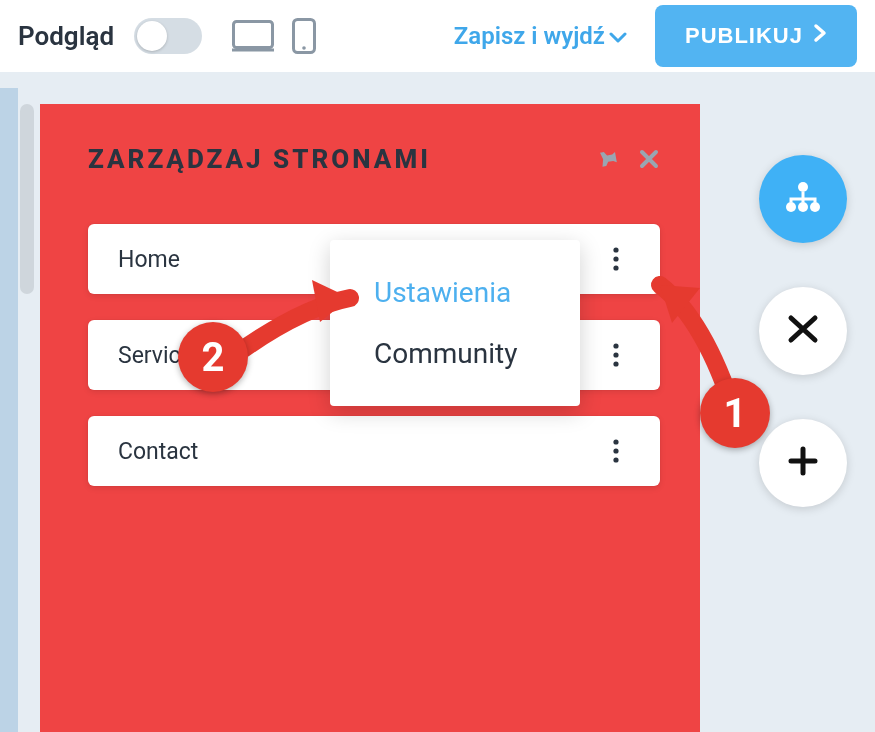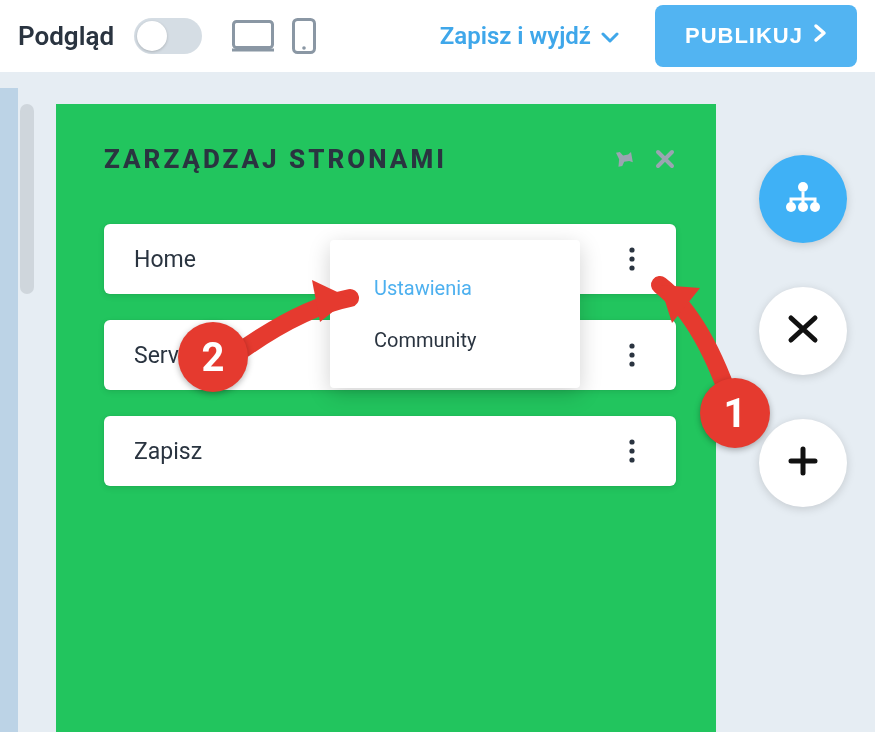--- a/index.html
+++ b/index.html
@@ -49,24 +49,24 @@
   .device-icons svg { display:block; }
 
   .save-link {
     margin-left: auto;
     color: #3fa7ea;
     font-size: 24px;
     font-weight: 600;
     cursor: pointer;
     display: flex;
     align-items: center;
-    gap: 10px;
+    gap: 4px;
   }
   .publish-btn {
-    margin-left: 16px;
+    margin-left: 8px;
     background: #52b4f2;
     color: #fff;
     border: none;
     border-radius: 8px;
     padding: 18px 30px;
     font-size: 22px;
     font-weight: 700;
     letter-spacing: 1px;
     cursor: pointer;
     display: flex;
@@ -88,25 +88,25 @@
     top: 104px;
     width: 14px;
     height: 190px;
     background: #cfd6dc;
     border-radius: 7px;
   }
 
   
   .panel {
     position: absolute;
-    left: 56px;
+    left: 40px;
     top: 104px;
     width: 660px;
     bottom: 0;
-    background: #22c55e;
+    background: #ef4444;
     padding: 40px 40px 0 48px;
   }
   .panel-header {
     display: flex;
     align-items: center;
   }
   .panel-title {
     font-size: 26px;
     font-weight: 800;
     letter-spacing: 3px;
@@ -152,21 +152,21 @@
     top: 240px;
     width: 250px;
     background: #fff;
     border-radius: 4px;
     box-shadow: 0 6px 22px rgba(0,0,0,.18);
     padding: 22px 0;
     z-index: 50;
   }
   .context-menu .menu-item {
     padding: 14px 44px;
-    font-size: 20px;
+    font-size: 28px;
     cursor: pointer;
     color: #2a3440;
   }
   .context-menu .menu-item.active {
     color: #4db0ef;
   }
 
   
   .rail {
     position: absolute;
@@ -286,21 +286,21 @@
       <span>Services</span>
       <span class="dots">
         <svg width="8" height="26" viewBox="0 0 8 26">
             <circle cx="4" cy="4" r="2.6" fill="#2a3440"></circle>
             <circle cx="4" cy="13" r="2.6" fill="#2a3440"></circle>
             <circle cx="4" cy="22" r="2.6" fill="#2a3440"></circle>
           </svg>
       </span>
     </div>
     <div class="page-item">
-      <span>Zapisz</span>
+      <span>Contact</span>
       <span class="dots">
         <svg width="8" height="26" viewBox="0 0 8 26">
             <circle cx="4" cy="4" r="2.6" fill="#2a3440"></circle>
             <circle cx="4" cy="13" r="2.6" fill="#2a3440"></circle>
             <circle cx="4" cy="22" r="2.6" fill="#2a3440"></circle>
           </svg>
       </span>
     </div>
   </div>
 </div>

